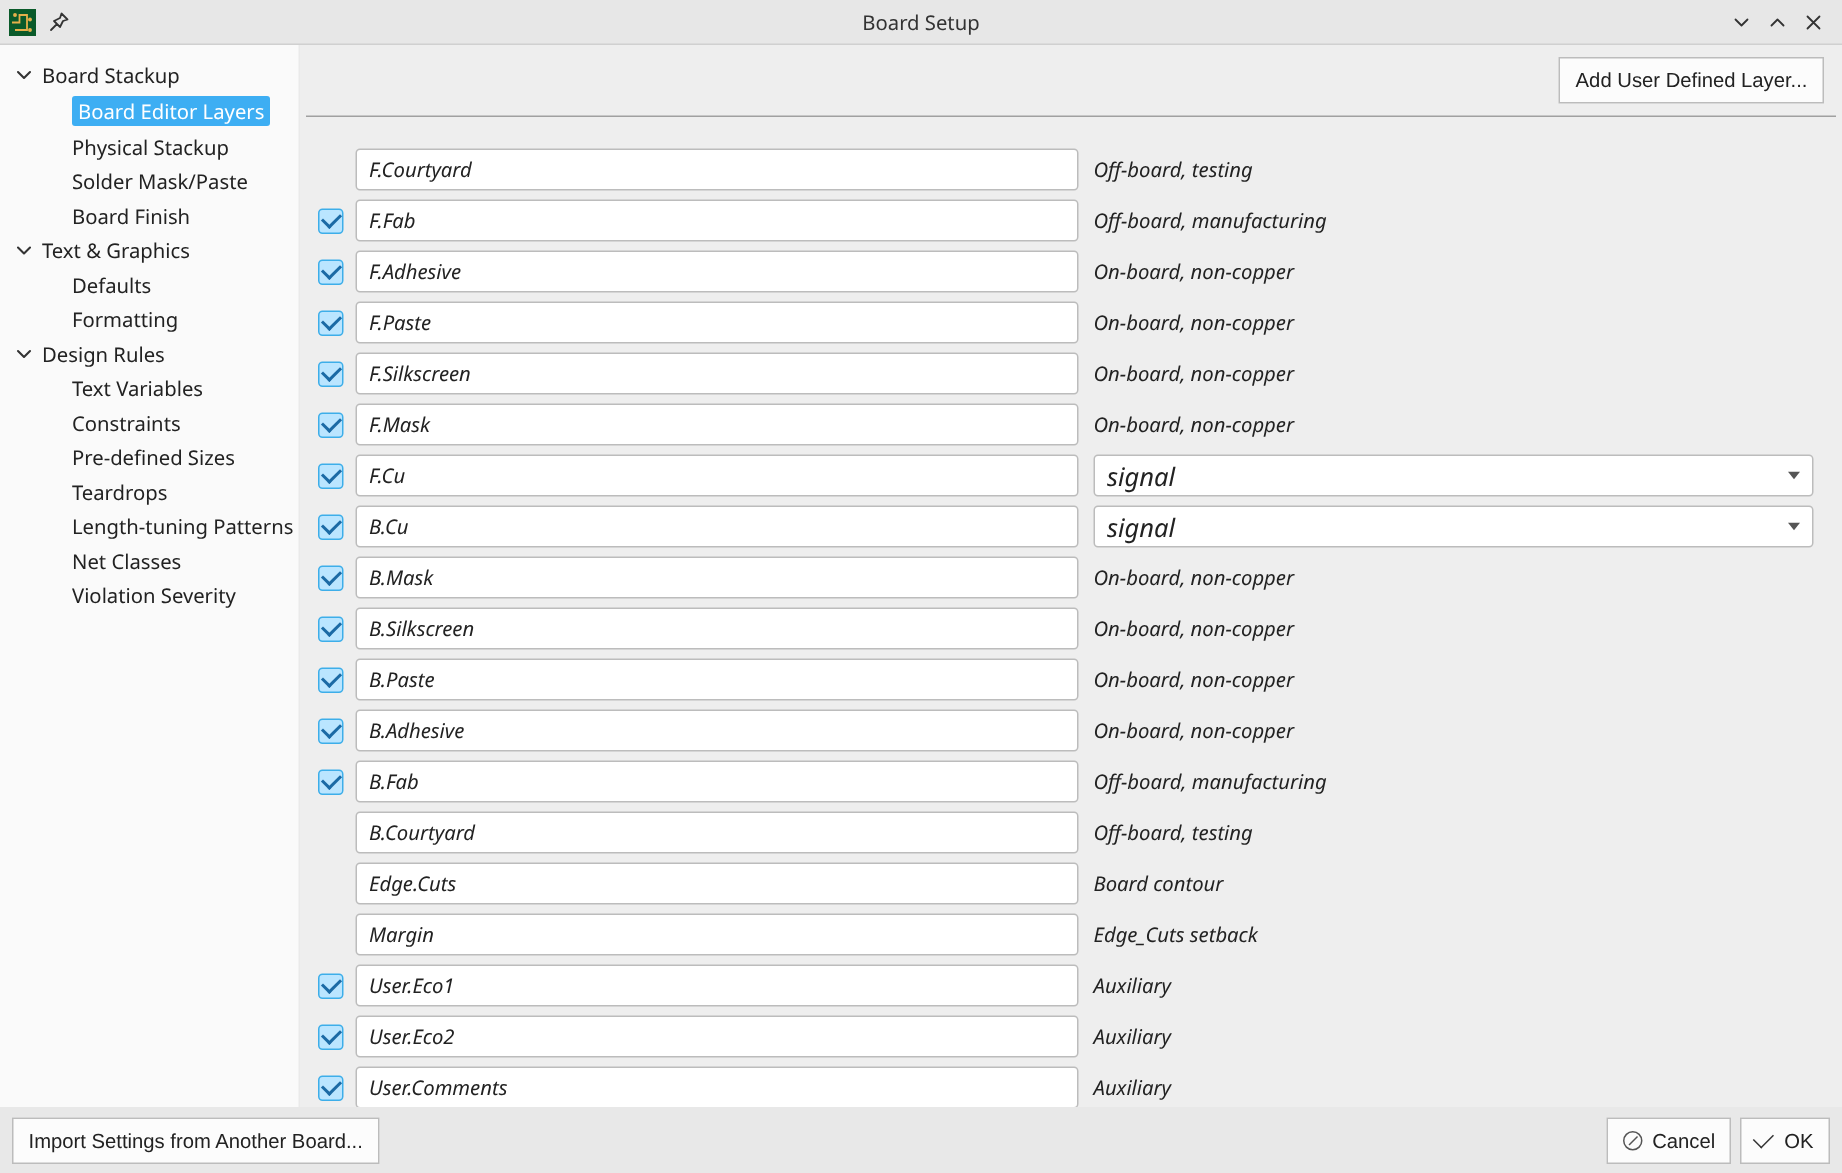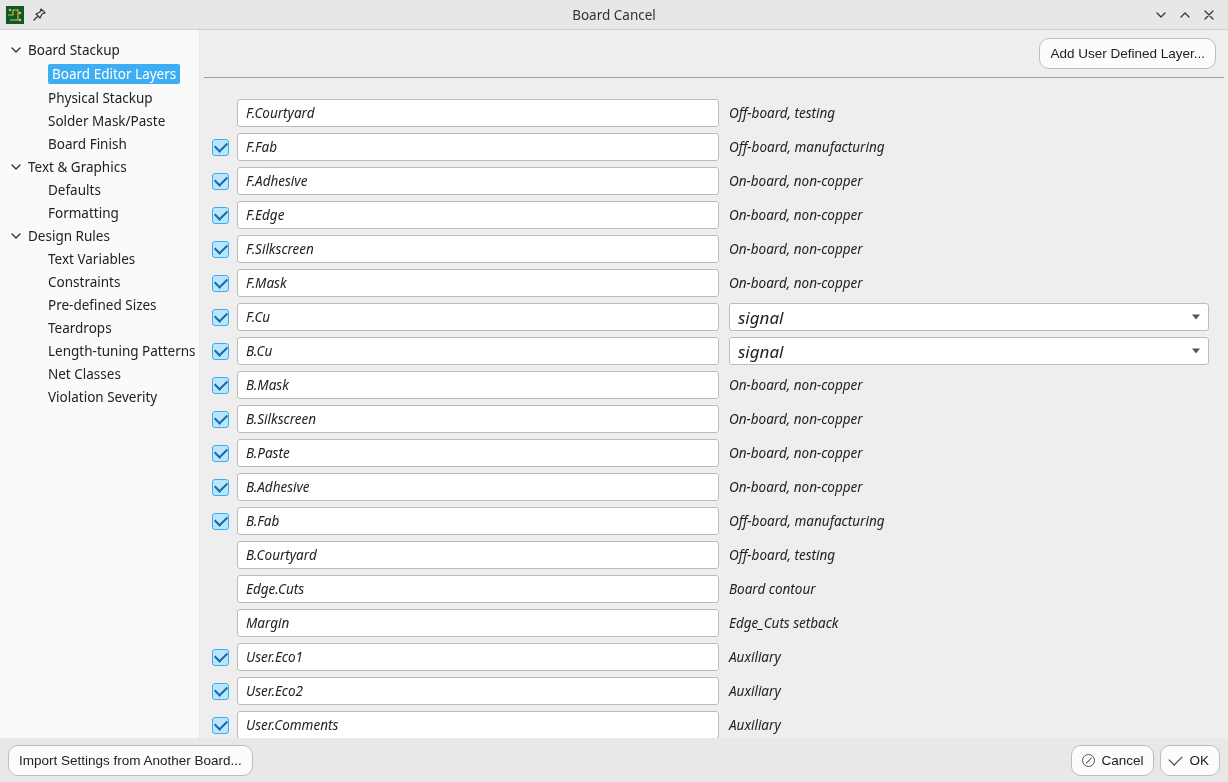--- a/index.html
+++ b/index.html
@@ -81,21 +81,21 @@
     display: flex;
     justify-content: flex-end;
     align-items: center;
     padding: 0 8px;
     border-bottom: 1px solid #a0a0a0;
     margin: 0 4px 0 4px;
   }
   .btn {
     background: #fcfcfc;
     border: 1px solid #bcbcbc;
-    border-radius: 10px;
+    border-radius: 0;
     padding: 7px 10px;
     font-size: 13.5px;
     color: #222;
     cursor: pointer;
     display: inline-flex; align-items: center; gap: 6px;
   }
 
   .layers-scroll {
     flex: 1;
     overflow-y: auto;
@@ -203,21 +203,21 @@
         <circle cx="14" cy="7" r="1.3" fill="#e6b04a"></circle>
         <circle cx="14" cy="14" r="1.3" fill="#e6b04a"></circle>
       </svg>
     </span>
     <span class="pin-icon">
       <svg viewBox="0 0 14 14">
         <path d="M9 1 L13 5 L10 6 L8 10 L4 6 L8 4 Z M6 8 L2 12" stroke="#333" stroke-width="1.2" fill="none" stroke-linecap="round" stroke-linejoin="round"></path>
       </svg>
     </span>
   </div>
-  <div class="title">Board Cancel</div>
+  <div class="title">Board Setup</div>
   <div class="win-controls">
     <span class="wc">
       <svg viewBox="0 0 14 14">
           <path d="M3 5 L7 9 L11 5" stroke="#333" stroke-width="1.2" fill="none" stroke-linecap="round" stroke-linejoin="round"></path>
         </svg>
     </span>
     <span class="wc">
       <svg viewBox="0 0 14 14">
           <path d="M3 9 L7 5 L11 9" stroke="#333" stroke-width="1.2" fill="none" stroke-linecap="round" stroke-linejoin="round"></path>
         </svg>
@@ -321,21 +321,21 @@
         <div class="layer-row">
           <span class="chk checked"></span>
           <div class="layer-name">
             <span>F.Adhesive</span>
           </div>
           <div class="layer-type-text"><span>On-board, non-copper</span></div>
         </div>
         <div class="layer-row">
           <span class="chk checked"></span>
           <div class="layer-name">
-            <span>F.Edge</span>
+            <span>F.Paste</span>
           </div>
           <div class="layer-type-text"><span>On-board, non-copper</span></div>
         </div>
         <div class="layer-row">
           <span class="chk checked"></span>
           <div class="layer-name">
             <span>F.Silkscreen</span>
           </div>
           <div class="layer-type-text"><span>On-board, non-copper</span></div>
         </div>

